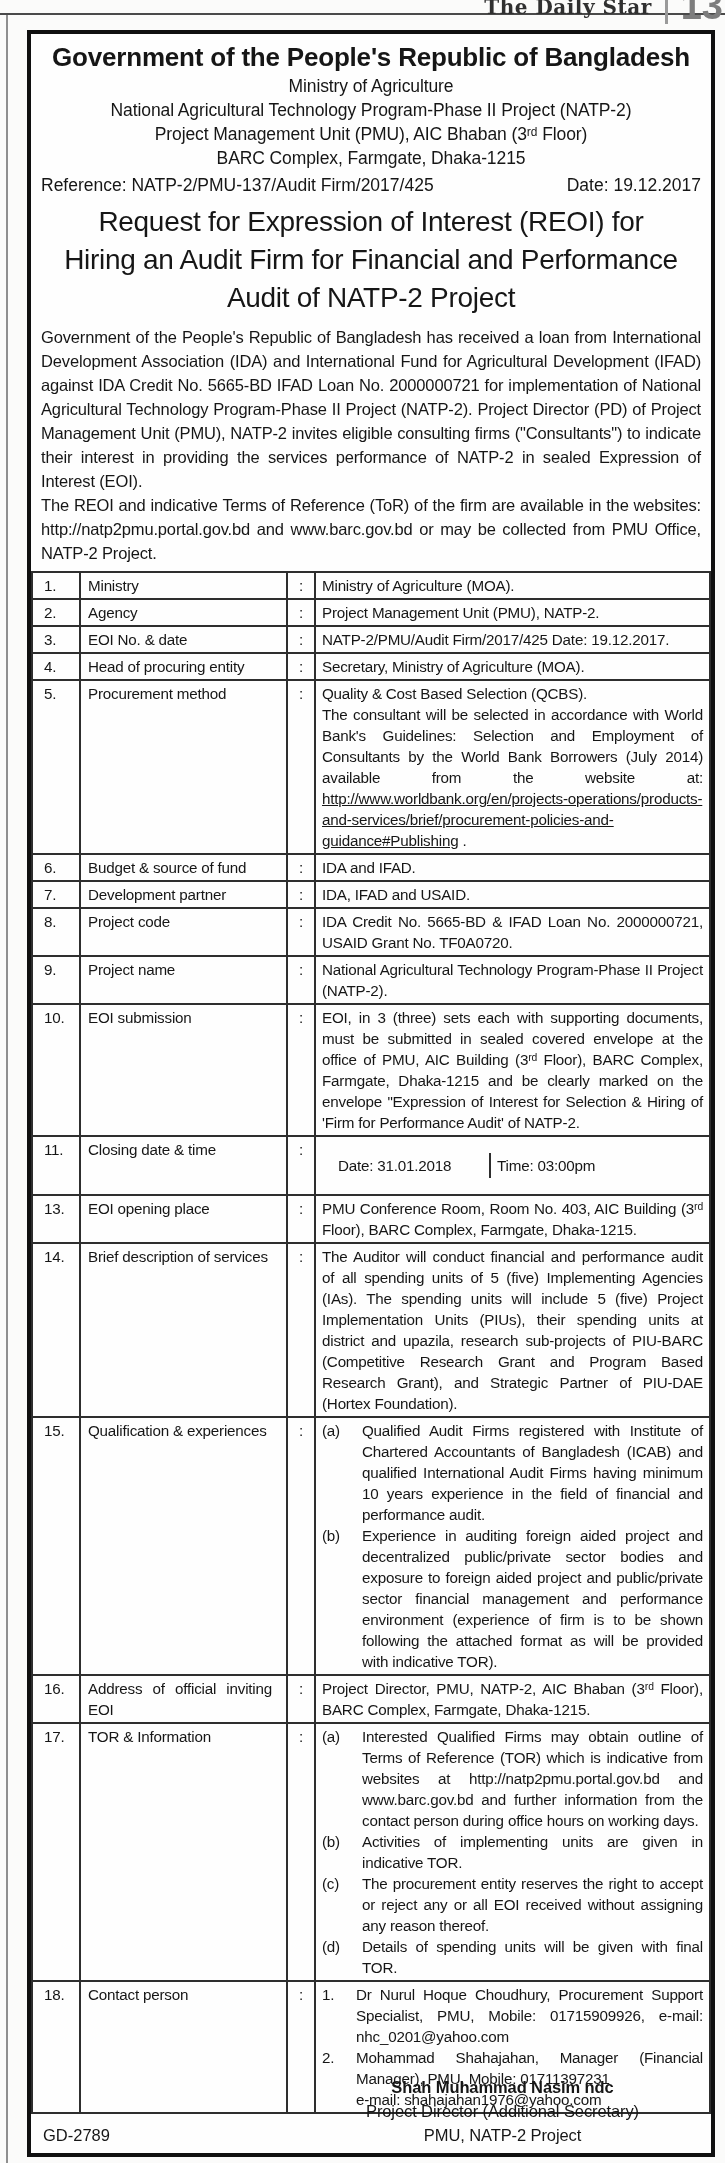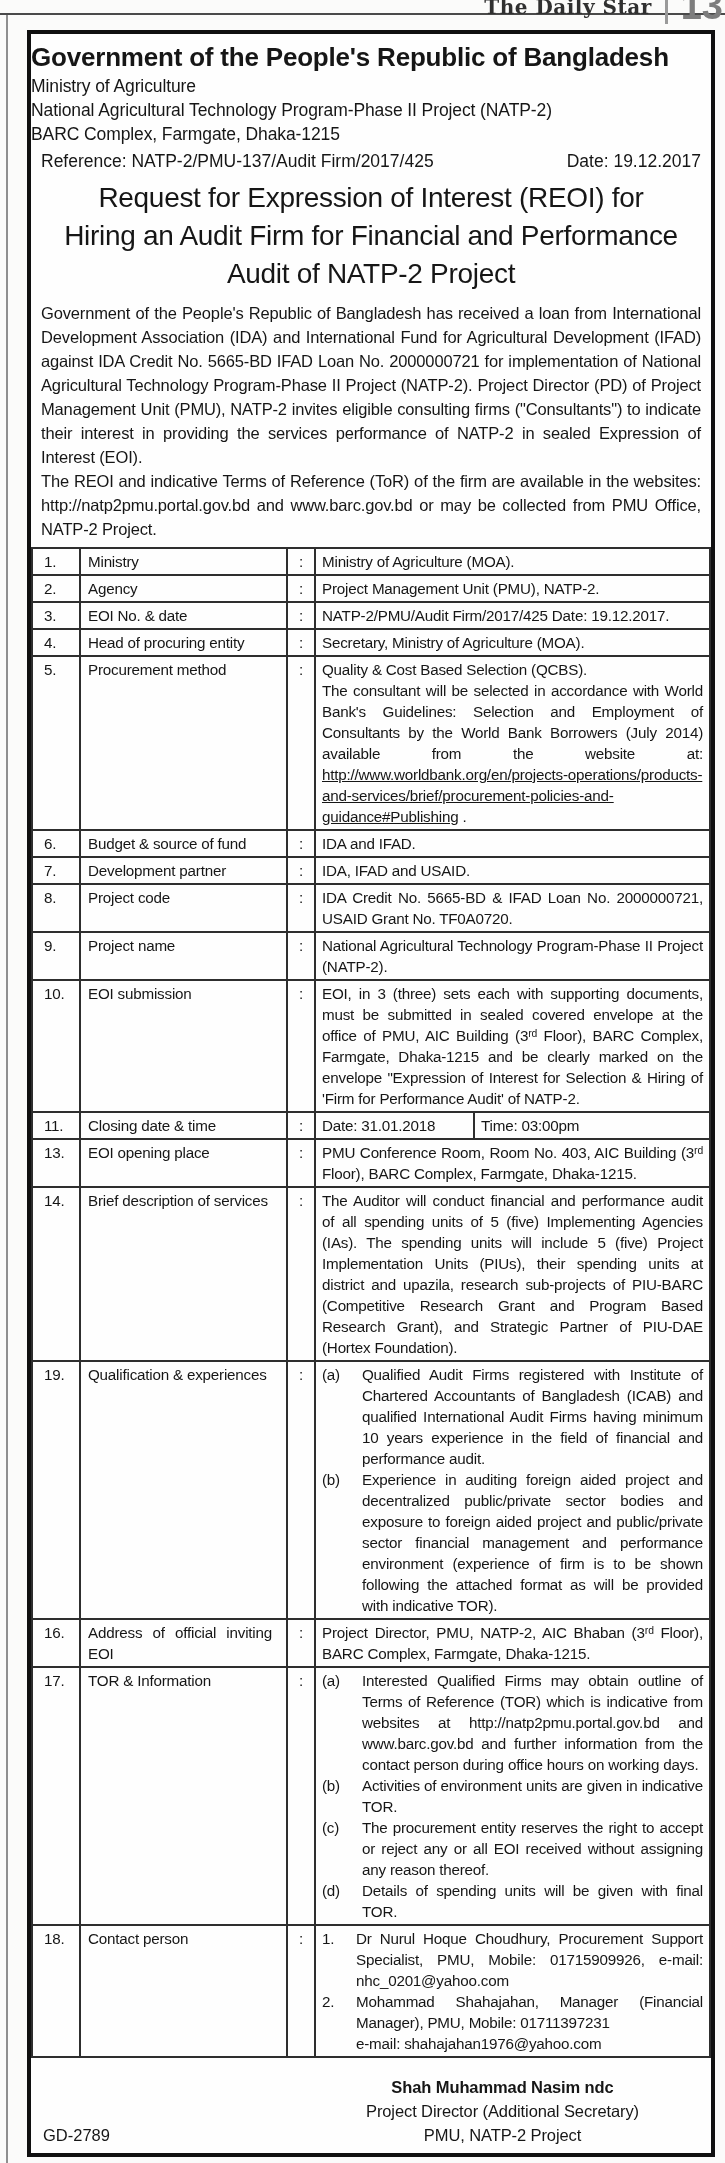--- a/index.html
+++ b/index.html
@@ -11,36 +11,36 @@
   }
   
   .col-rule{position:absolute;left:6px;top:15px;bottom:0;width:2px;background:#8f8f8f;}
   .mast-rule{position:absolute;top:13px;left:0;width:725px;height:2px;background:#4a4a4a;}
   .masthead{position:absolute;top:-12px;right:2px;display:flex;align-items:flex-end;}
   .paper{font-family:"DejaVu Serif",serif;font-weight:700;font-size:20px;color:#303030;letter-spacing:.5px;line-height:34px;}
   .page-num{font-size:38px;font-weight:700;color:#7d7d7d;margin-left:13px;padding-left:13px;border-left:3px solid #9a9a9a;line-height:36px;}
   
   .ad{position:absolute;left:27px;top:30px;width:688px;height:2127px;box-sizing:border-box;
       border:4px solid #101010;background:#fefefe;overflow:hidden;}
-  .hdr{text-align:left;padding-top:6px;}
+  .hdr{text-align:center;padding-top:6px;}
   .hdr-org{font-size:26px;font-weight:700;line-height:34px;letter-spacing:-.2px;}
   .hdr-line{font-size:17.5px;line-height:24px;letter-spacing:-.1px;}
   .ref-row{display:flex;justify-content:space-between;padding:3px 10px 0 10px;font-size:17.5px;line-height:24px;gap:16px;}
   .title{ text-align:center;font-weight:400;font-size:28px;line-height:38px;padding-top:6px;letter-spacing:-.3px;}
   .intro{padding:8px 10px 0 10px;font-size:16.5px;line-height:24px;text-align:justify;letter-spacing:-.15px;}
   
   table.tbl{border-collapse:collapse;table-layout:fixed;width:680px;margin:6px auto 0 auto;}
   .tbl td{border:2px solid #2e2e2e;vertical-align:top;font-size:15.2px;line-height:21px;
           padding:2px 6px;letter-spacing:-.2px;}
   td.no{padding-left:11px;}
   td.lbl{text-align:justify;padding-left:7px;padding-right:14px;}
   td.cln{text-align:center;padding-left:0;padding-right:0;}
   td.val{text-align:justify;}
   .u{text-decoration:underline;overflow-wrap:anywhere;}
-  td.dtval{padding:0;border-radius:7px;}
+  td.dtval{padding:16px;border-radius:7px;}
   .dtwrap{display:flex;}
   .dt{width:145px;flex:none;padding:2px 6px;}
   .tm{flex:1;border-left:2px solid #2e2e2e;padding:2px 6px;}
   .li{display:flex;}
   .li .mk{flex:none;width:40px;}
   .li.ct .mk{width:34px;}
   .li .tx{flex:1;text-align:justify;}
   
   .sig-block{position:absolute;right:36px;bottom:6px;width:345px;text-align:center;
              font-size:16.5px;line-height:24px;letter-spacing:-.1px;}
@@ -57,20 +57,21 @@
   <span class="paper">The Daily Star</span>
   <span class="page-num">13</span>
 </div>
 
 <div class="ad">
 
   <div class="hdr">
     <div class="hdr-org">Government of the People's Republic of Bangladesh</div>
     <div class="hdr-line">Ministry of Agriculture</div>
     <div class="hdr-line">National Agricultural Technology Program-Phase II Project (NATP-2)</div>
+    <div class="hdr-line">Project Management Unit (PMU), AIC Bhaban (3ʳᵈ Floor)</div>
     <div class="hdr-line">BARC Complex, Farmgate, Dhaka-1215</div>
   </div>
 
   <div class="ref-row">
     <span>Reference: NATP-2/PMU-137/Audit Firm/2017/425</span>
     <span>Date: 19.12.2017</span>
   </div>
 
   <div class="title">
     <div>Request for Expression of Interest (REOI) for</div>
@@ -171,21 +172,21 @@
       <td class="cln">:</td>
       <td class="val">PMU Conference Room, Room No. 403, AIC Building (3ʳᵈ Floor), BARC Complex, Farmgate, Dhaka-1215.</td>
     </tr>
     <tr>
       <td class="no">14.</td>
       <td class="lbl">Brief description of services</td>
       <td class="cln">:</td>
       <td class="val">The Auditor will conduct financial and performance audit of all spending units of 5 (five) Implementing Agencies (IAs). The spending units will include 5 (five) Project Implementation Units (PIUs), their spending units at district and upazila, research sub-projects of PIU-BARC (Competitive Research Grant and Program Based Research Grant), and Strategic Partner of PIU-DAE (Hortex Foundation).</td>
     </tr>
     <tr>
-      <td class="no">19.</td>
+      <td class="no">15.</td>
       <td class="lbl">Qualification &amp; experiences</td>
       <td class="cln">:</td>
       <td class="val">
         <div class="li">
           <span class="mk">(a)</span>
           <span class="tx">Qualified Audit Firms registered with Institute of Chartered Accountants of Bangladesh (ICAB) and qualified International Audit Firms having minimum 10 years experience in the field of financial and performance audit.</span>
         </div>
         <div class="li">
           <span class="mk">(b)</span>
           <span class="tx">Experience in auditing foreign aided project and decentralized public/private sector bodies and exposure to foreign aided project and public/private sector financial management and performance environment (experience of firm is to be shown following the attached format as will be provided with indicative TOR).</span>
@@ -202,21 +203,21 @@
       <td class="no">17.</td>
       <td class="lbl">TOR &amp; Information</td>
       <td class="cln">:</td>
       <td class="val">
         <div class="li">
           <span class="mk">(a)</span>
           <span class="tx">Interested Qualified Firms may obtain outline of Terms of Reference (TOR) which is indicative from websites at http://natp2pmu.portal.gov.bd and www.barc.gov.bd and further information from the contact person during office hours on working days.</span>
         </div>
         <div class="li">
           <span class="mk">(b)</span>
-          <span class="tx">Activities of environment units are given in indicative TOR.</span>
+          <span class="tx">Activities of implementing units are given in indicative TOR.</span>
         </div>
         <div class="li">
           <span class="mk">(c)</span>
           <span class="tx">The procurement entity reserves the right to accept or reject any or all EOI received without assigning any reason thereof.</span>
         </div>
         <div class="li">
           <span class="mk">(d)</span>
           <span class="tx">Details of spending units will be given with final TOR.</span>
         </div>
       </td>

